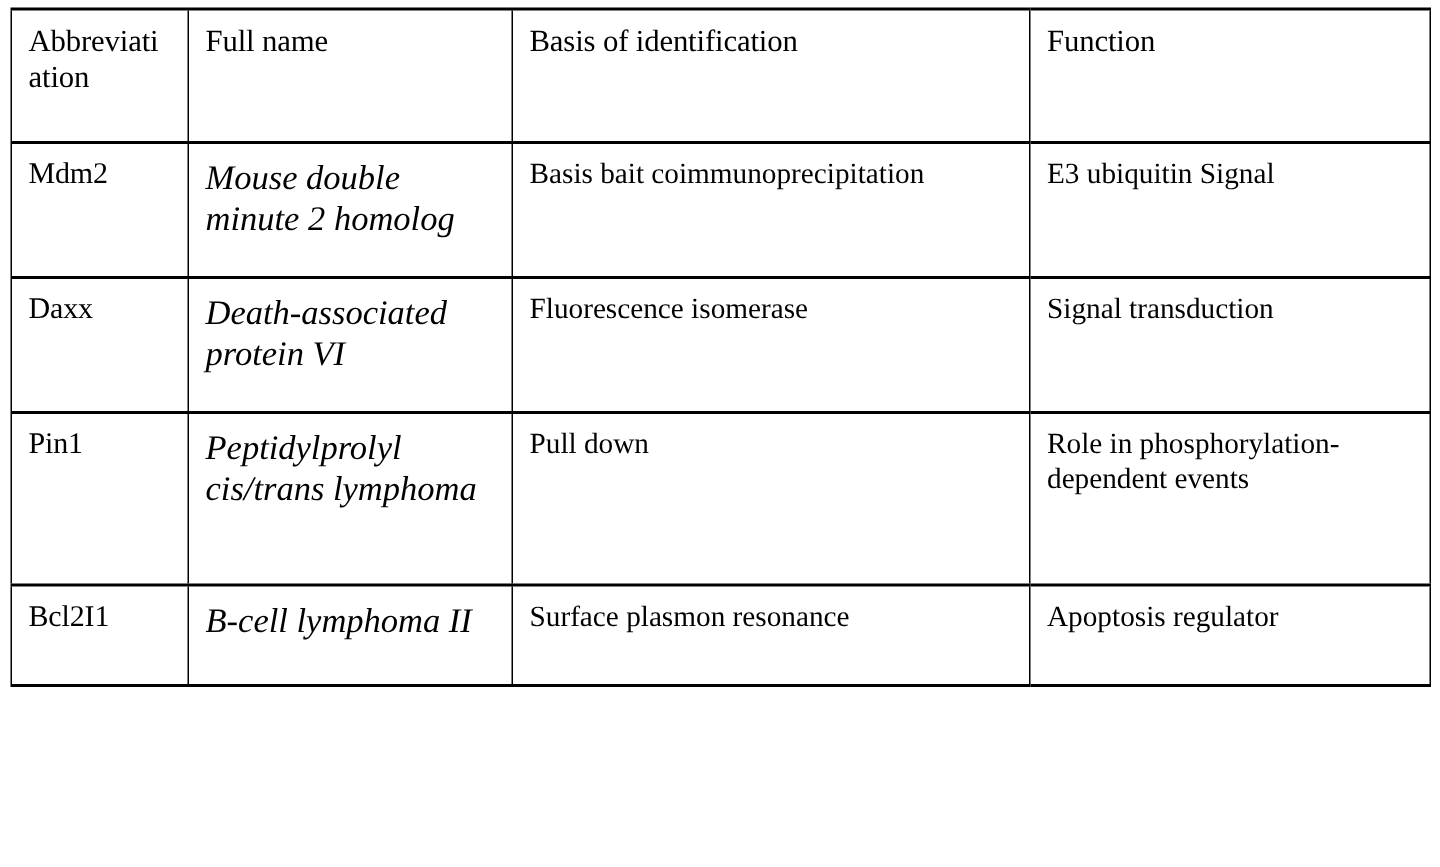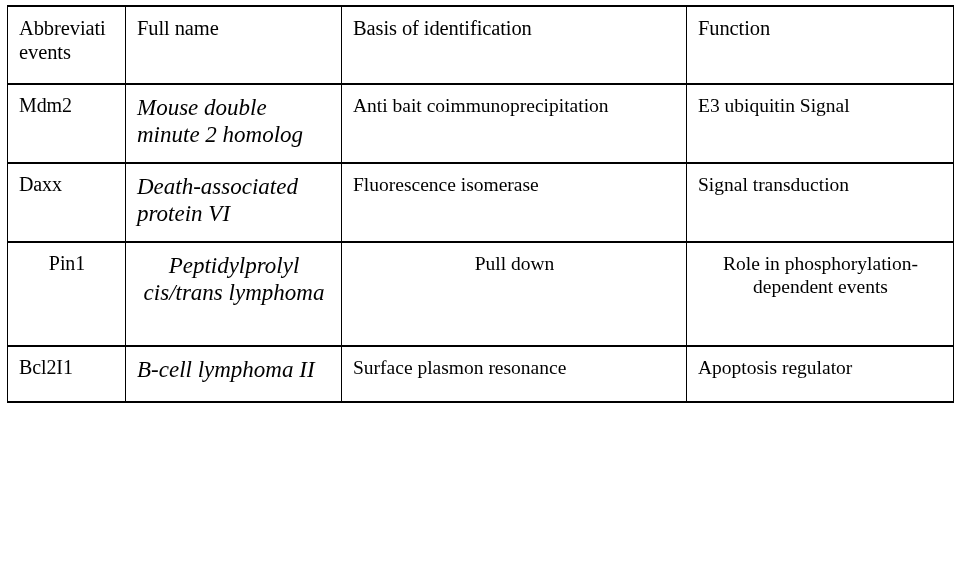--- a/index.html
+++ b/index.html
@@ -39,21 +39,21 @@
   table.protein-table col.c-basis     { width: 345px; }
   table.protein-table col.c-function  { width: 267px; }
 
   table.protein-table td,
   table.protein-table th {
     border-top: 2.5px solid #000000;
     border-bottom: 2.5px solid #000000;
     border-left: 1.5px solid #000000;
     border-right: 1.5px solid #000000;
     vertical-align: top;
-    padding: 9px 10px 4px 11px;
+    padding: 9px 10px 15px 11px;
     text-align: left;
     font-weight: normal;
     line-height: 1.18;
     background: #ffffff;
   }
 
   
   .hdr-cell {
     font-weight: bold;
     font-size: 20.5px;
@@ -78,21 +78,21 @@
   .cell-basis,
   .cell-function {
     font-size: 19.5px;
   }
 
   
   tr.row-mdm2 td   { height: 64px; }
   tr.row-nfya td   { height: 64px; }
   tr.row-daxx td   { height: 64px; margin-top: 32px; }
   tr.row-htt td    { height: 64px; }
-  tr.row-pin1 td   { height: 89px; text-align: center; }
+  tr.row-pin1 td   { height: 89px; }
   tr.row-bcl2i1 td { height: 41px; }
 
   .linebreak { display: block; }
 </style>
 </head>
 <body>
 
 <div class="page">
 
   <table class="protein-table">
@@ -100,34 +100,34 @@
       <col class="c-abbrev">
       <col class="c-fullname">
       <col class="c-basis">
       <col class="c-function">
     </colgroup>
 
     <thead>
       <tr>
         <th class="hdr-cell">
           <span class="linebreak">Abbreviati</span>
-          <span class="linebreak">events</span>
+          <span class="linebreak">ation</span>
         </th>
         <th class="hdr-cell">Full name</th>
         <th class="hdr-cell">Basis of identification</th>
         <th class="hdr-cell">Function</th>
       </tr>
     </thead>
 
     <tbody>
 
       <tr class="row-mdm2">
         <td class="cell-abbrev">Mdm2</td>
         <td class="cell-fullname">Mouse double minute 2 homolog</td>
-        <td class="cell-basis">Anti bait coimmunoprecipitation</td>
+        <td class="cell-basis">Basis bait coimmunoprecipitation</td>
         <td class="cell-function">E3 ubiquitin Signal</td>
       </tr>
 
 
       <tr class="row-daxx">
         <td class="cell-abbrev">Daxx</td>
         <td class="cell-fullname">Death-associated protein VI</td>
         <td class="cell-basis">Fluorescence isomerase</td>
         <td class="cell-function">Signal transduction</td>
       </tr>

